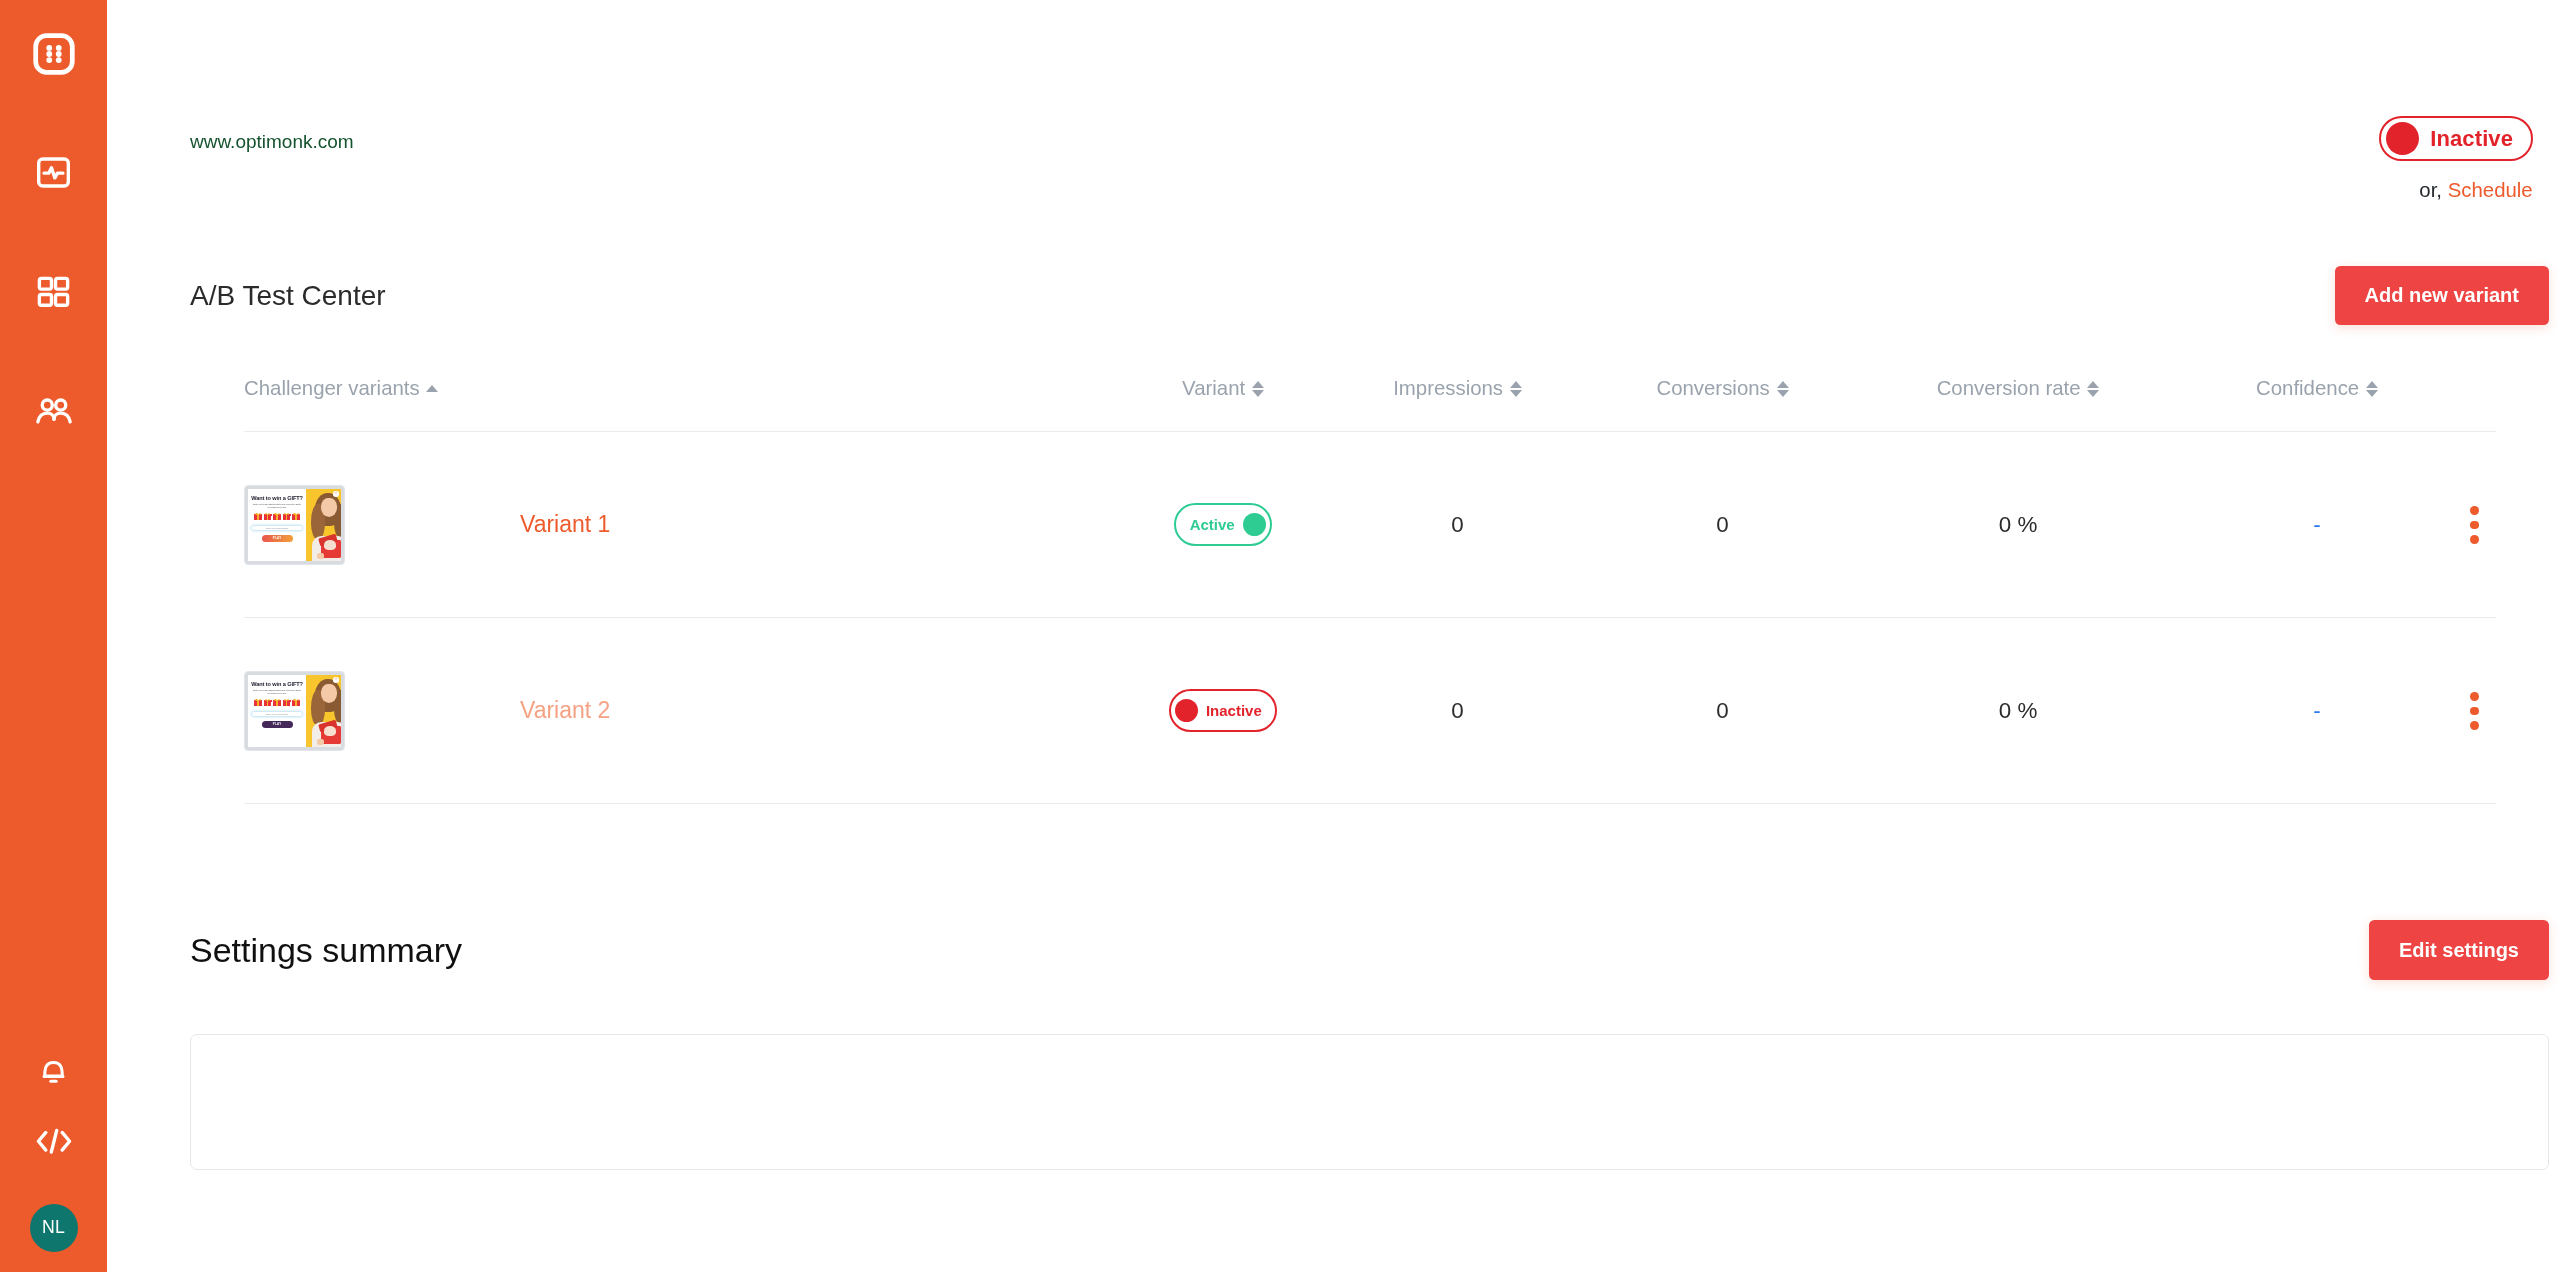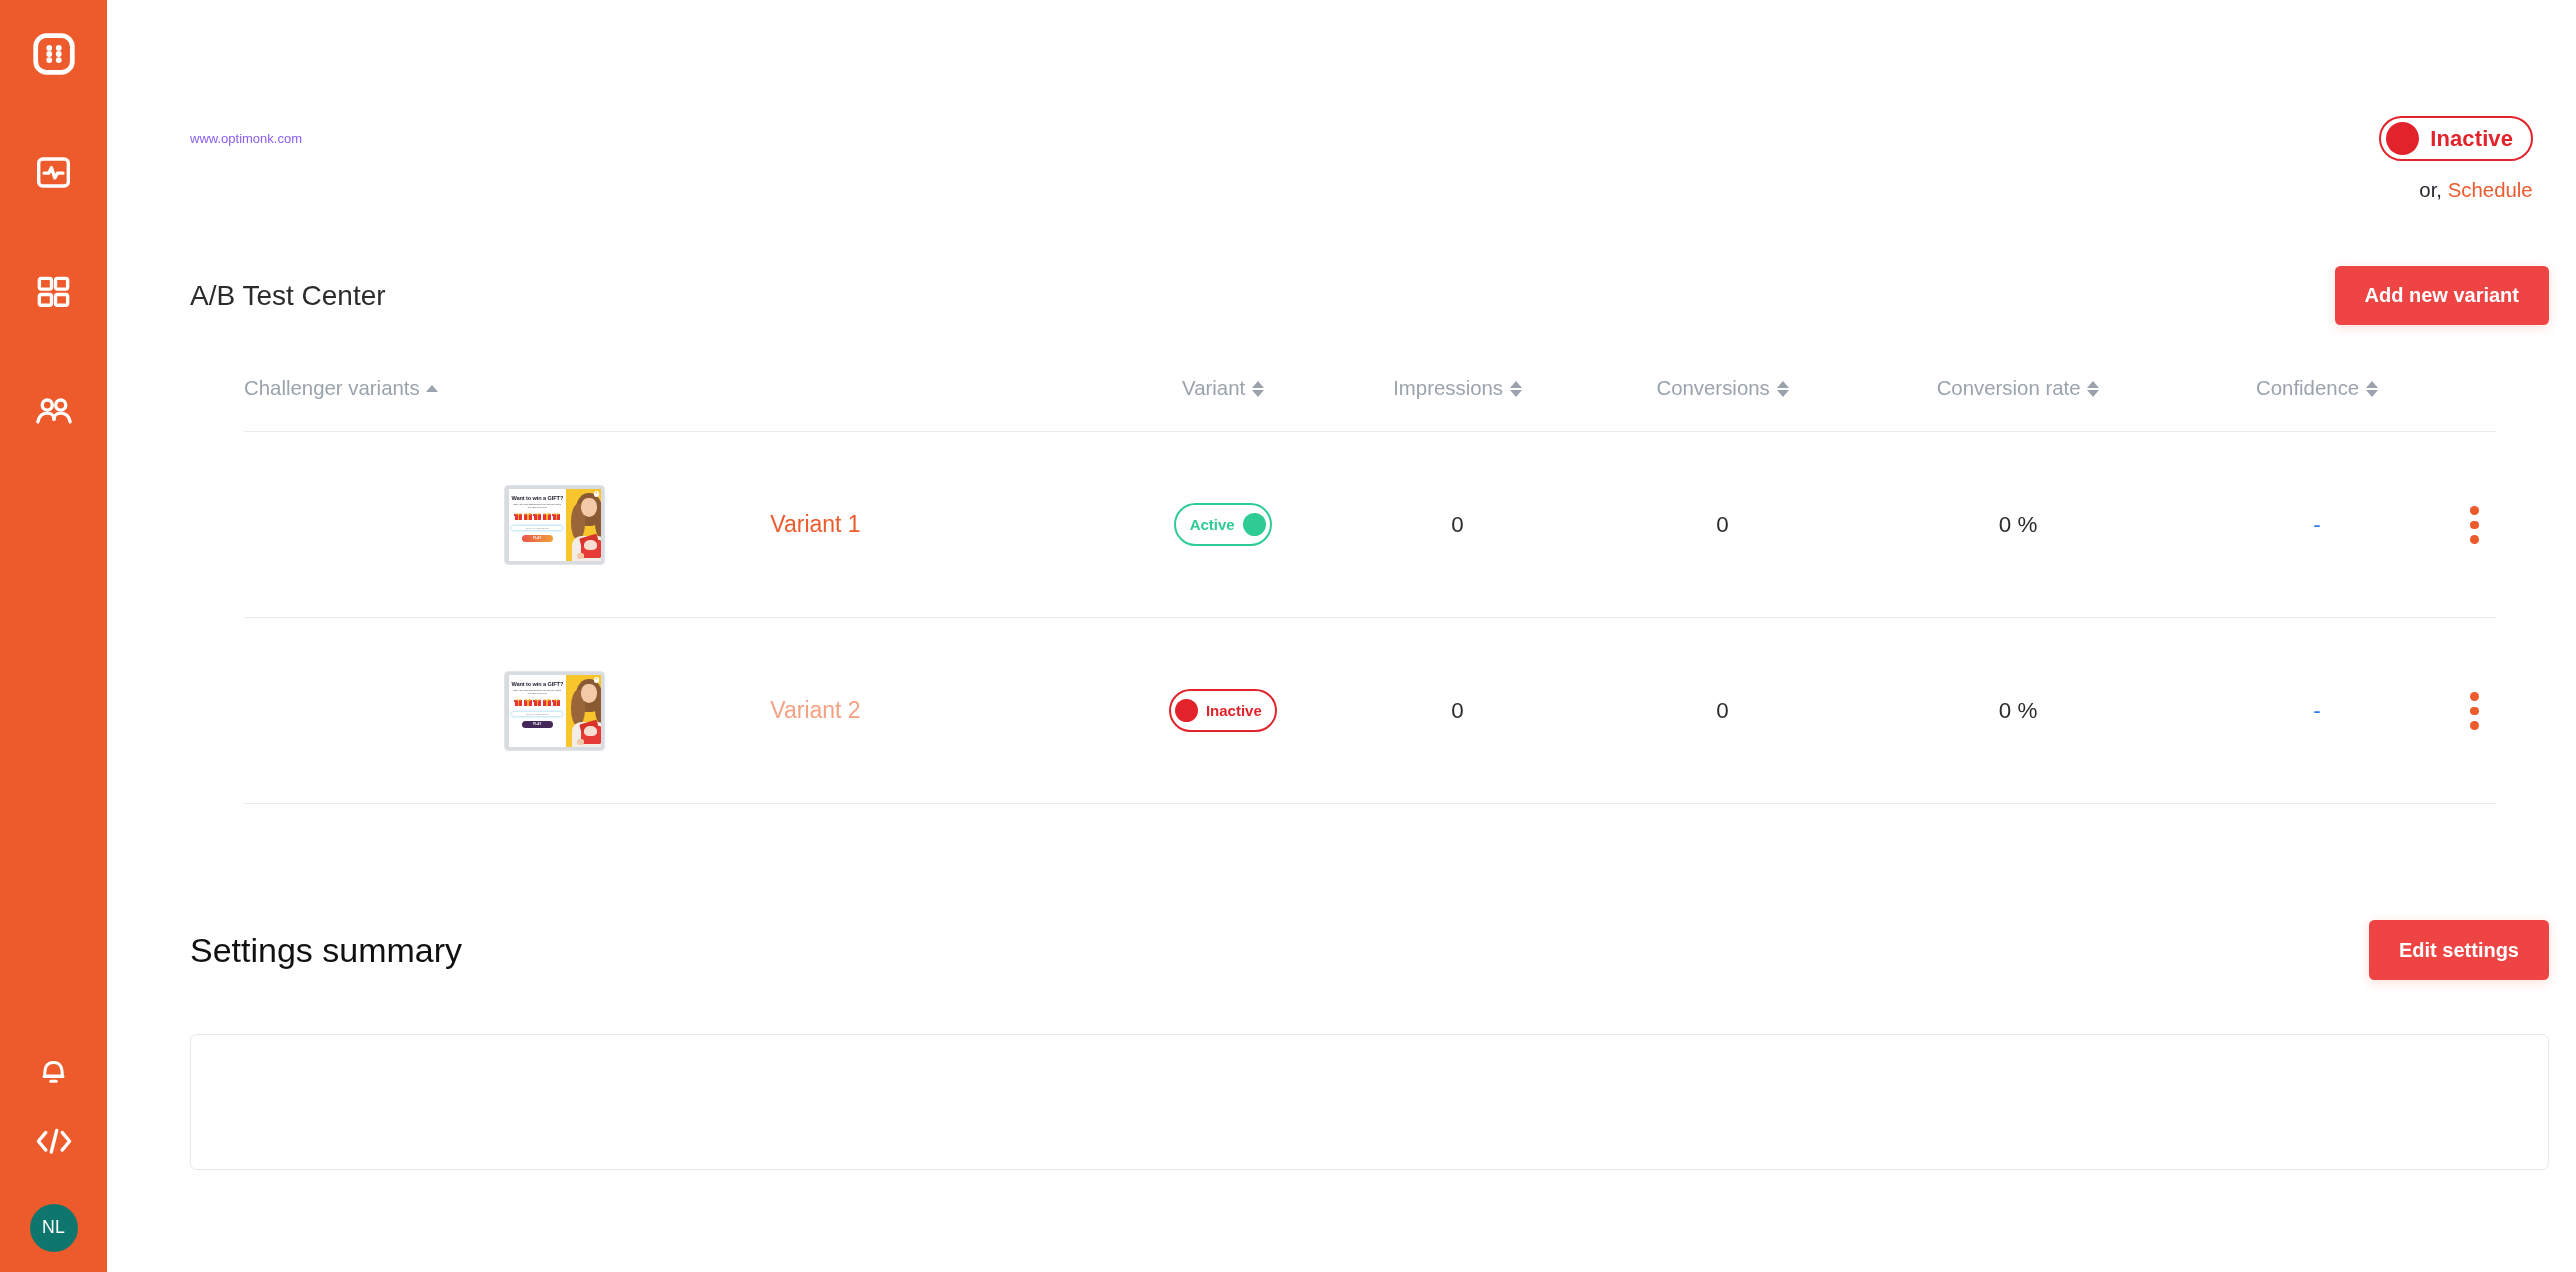--- a/index.html
+++ b/index.html
@@ -94,22 +94,22 @@
     padding-top: 101px;
   }
   .page-title {
     font-size: 58px;
     font-weight: 400;
     color: #101010;
     line-height: 1;
     letter-spacing: -0.7px;
   }
   .page-subtitle {
-    font-size: 13px;
-    color: #8b5cf6;
+    font-size: 19px;
+    color: #14532d;
     margin-top: 30px;
     font-weight: 400;
   }
   .head-right {
     display: flex;
     flex-direction: column;
     align-items: flex-end;
     padding-top: 15px;
     padding-right: 16.3px;
   }
@@ -226,22 +226,21 @@
 
   .trow {
     display: flex;
     align-items: center;
     border-bottom: 1.4px solid #E9EBEE;
     height: 186px;
   }
   .variant-cell {
     display: flex;
     align-items: center;
-    gap: 0;
-    justify-content: center;
+    gap: 10px;
   }
   .thumb-wrap {
     width: 101px;
     height: 80px;
     border: 1.4px solid #E1E4E8;
     border-radius: 4.1px;
     overflow: hidden;
     background: #ffffff;
     flex: 0 0 auto;
     cursor: pointer;

